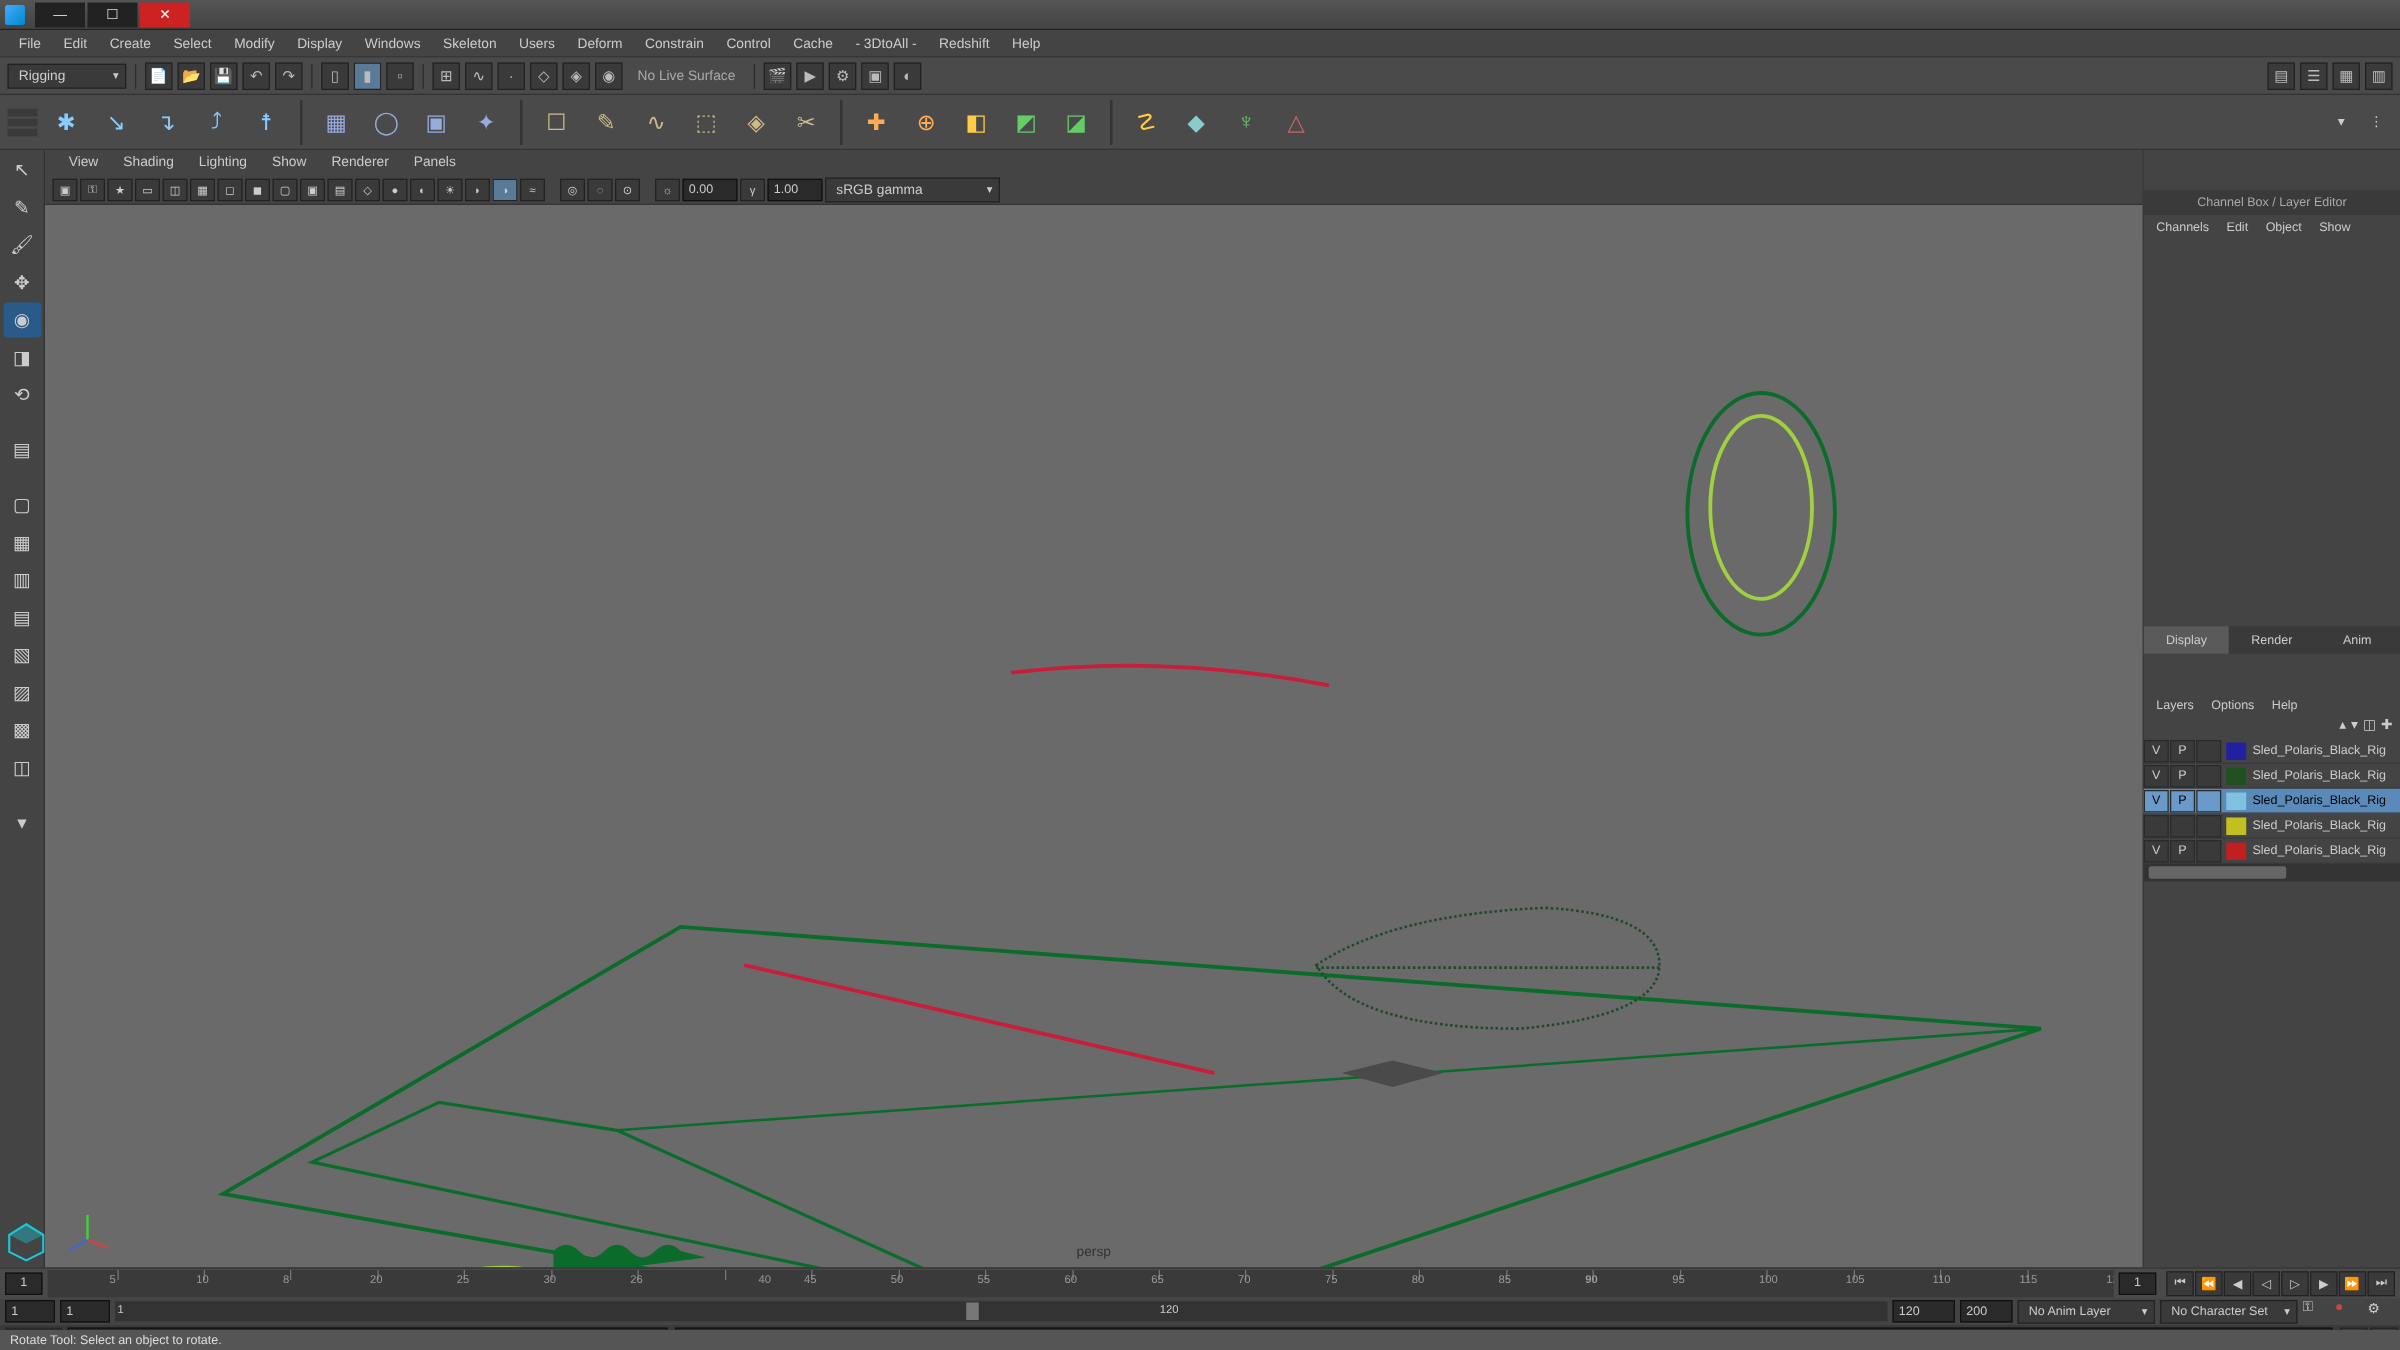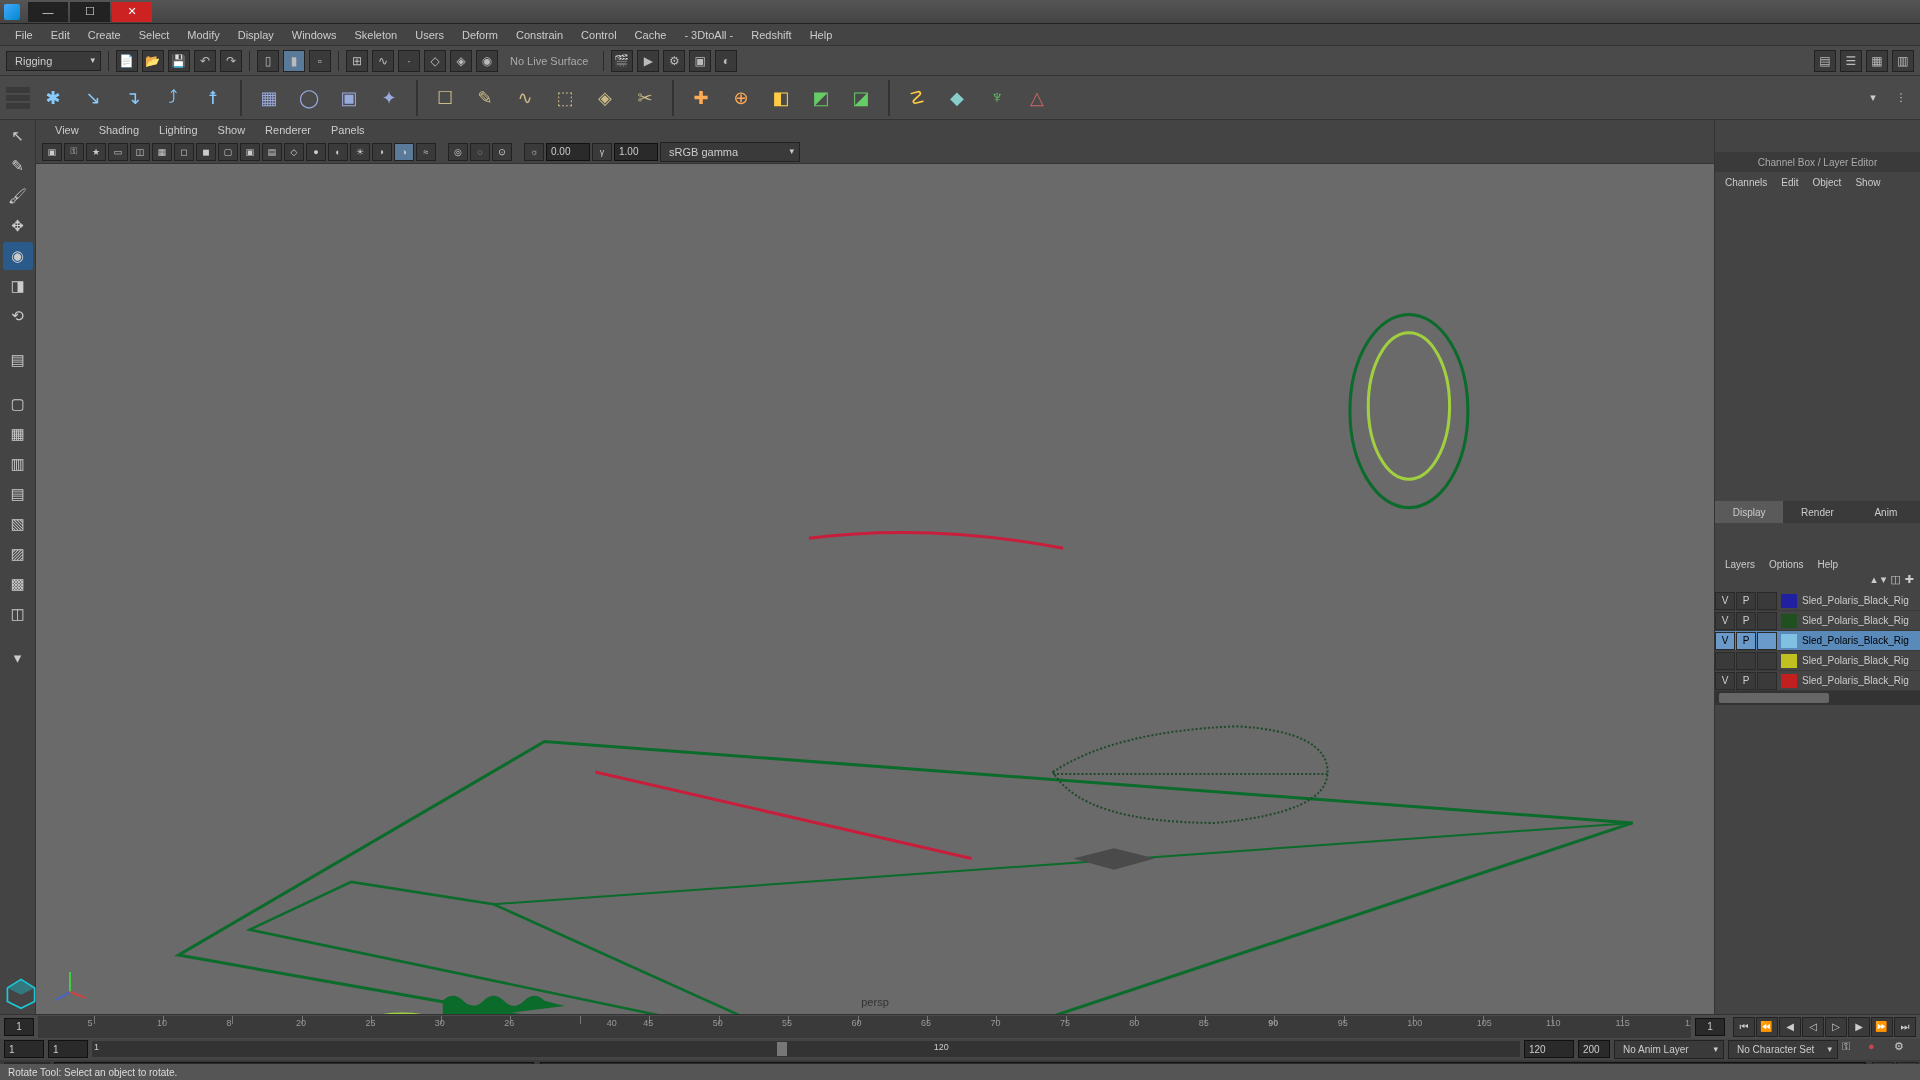--- a/index.html
+++ b/index.html
@@ -451,21 +451,21 @@
   </div>
   <div class="rangeslider">
     <input class="rs-field" style="width: 40px;" value="1">
     <input class="rs-field" style="width: 40px;" value="1">
     <div class="rs-track">
       <div style="position:absolute;left:2px;top:1px;font-size:9px;color:#ccc">1</div>
       <div style="position:absolute;right:40%;top:1px;font-size:9px;color:#ccc">120</div>
       <div class="rs-thumb"></div>
     </div>
     <input class="rs-field" style="width: 50px;" value="120">
-    <input class="rs-field" style="width: 32px;" value="200">
+    <input class="rs-field" style="width: 42px;" value="200">
     <div class="dropdown" style="min-width:110px;font-size:10px">No Anim Layer</div>
     <div class="dropdown" style="min-width:110px;font-size:10px">No Character Set</div>
     <div class="pbtn" style="width:22px;height:18px">⚿</div>
     <div class="pbtn" style="width:22px;height:18px;color:#c44">●</div>
     <div class="pbtn" style="width:22px;height:18px">⚙</div>
   </div>
   <div class="cmdline">
     <div class="cmd-type">MEL</div>
     <input class="cmd-input" style="">
     <div class="cmd-output"></div>

